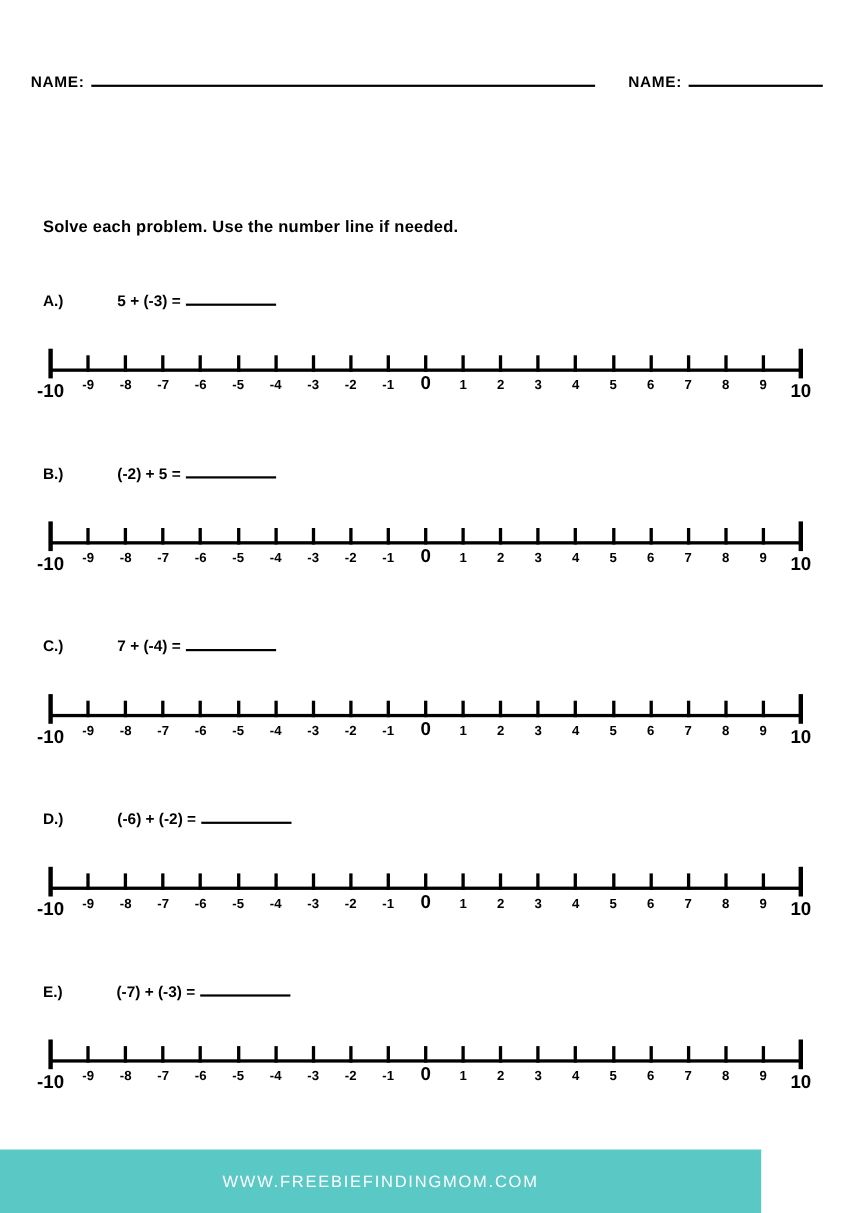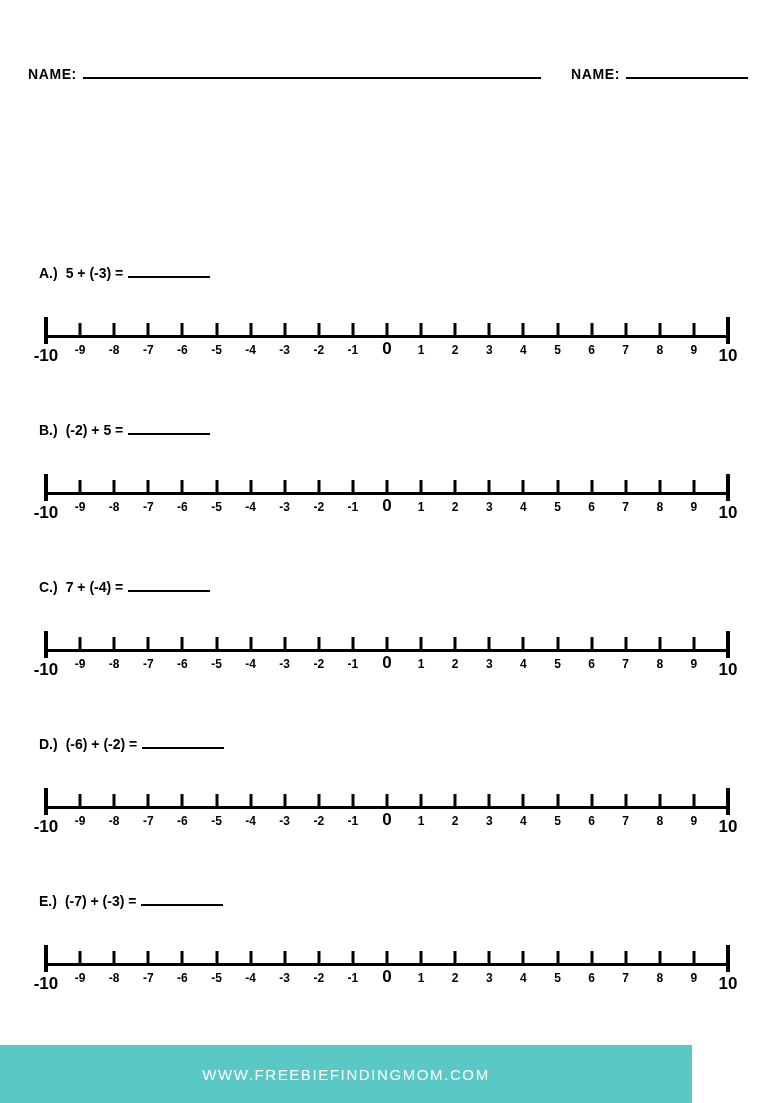--- a/index.html
+++ b/index.html
@@ -98,20 +98,21 @@
     align-items: baseline;
     font-size: 14px;
     font-weight: bold;
     white-space: nowrap;
   }
   .problem-letter {
     margin-right: 8px;
   }
   .problem-expr {
     margin-right: 5px;
+    margin-left: 41px;
   }
   .answer-blank {
     display: inline-block;
     width: 82px;
     border-bottom: 2px solid #000;
     height: 13px;
   }
 
   
   .numberline {
@@ -189,20 +190,21 @@
       <span class="field-label">NAME:</span>
       <span class="rule"></span>
     </div>
     <div class="date-group">
       <span class="field-label">NAME:</span>
       <span class="rule"></span>
     </div>
   </div>
 
 
+  <div class="instructions">Solve each problem. Use the number line if needed.</div>
 
   <div class="problems">
       <div class="problem-block">
         <div class="problem-line">
           <span class="problem-letter">A.)</span>
           <span class="problem-expr">5 + (-3) =</span>
           <span class="answer-blank"></span>
         </div>
         <div class="numberline">
           <div class="axis"></div>

